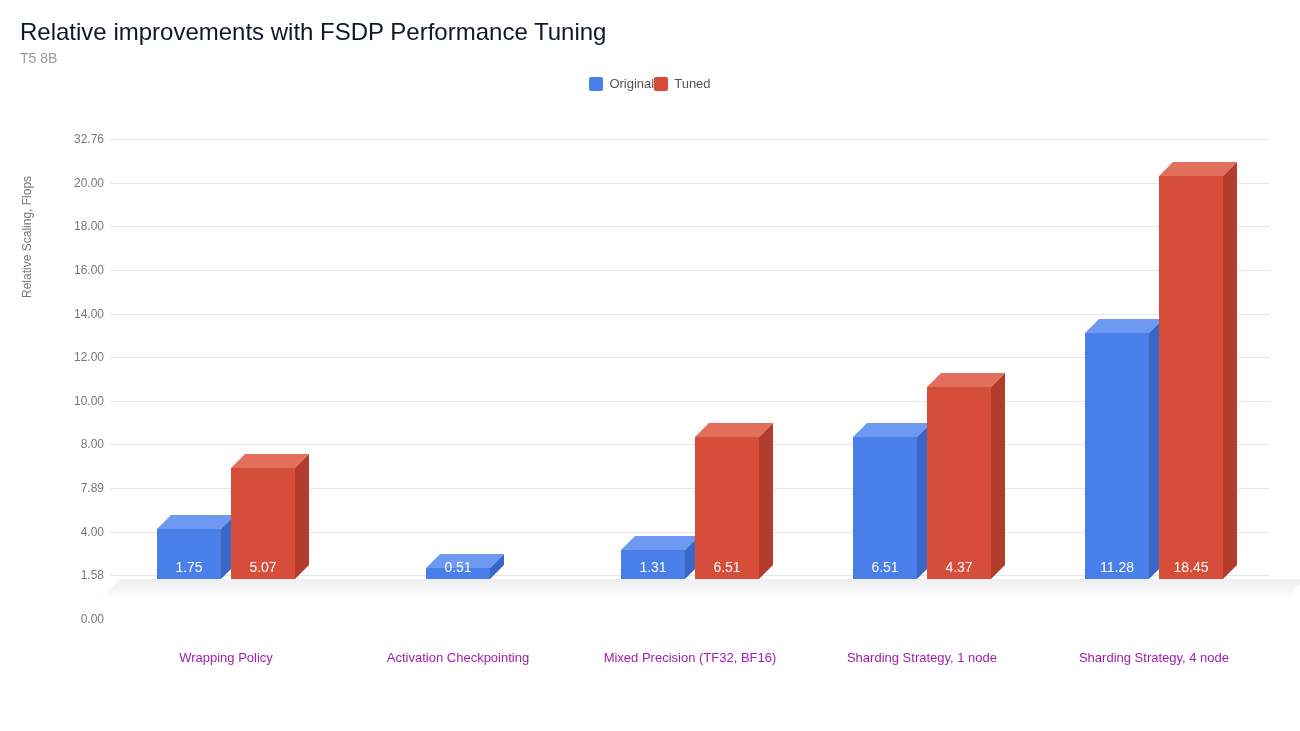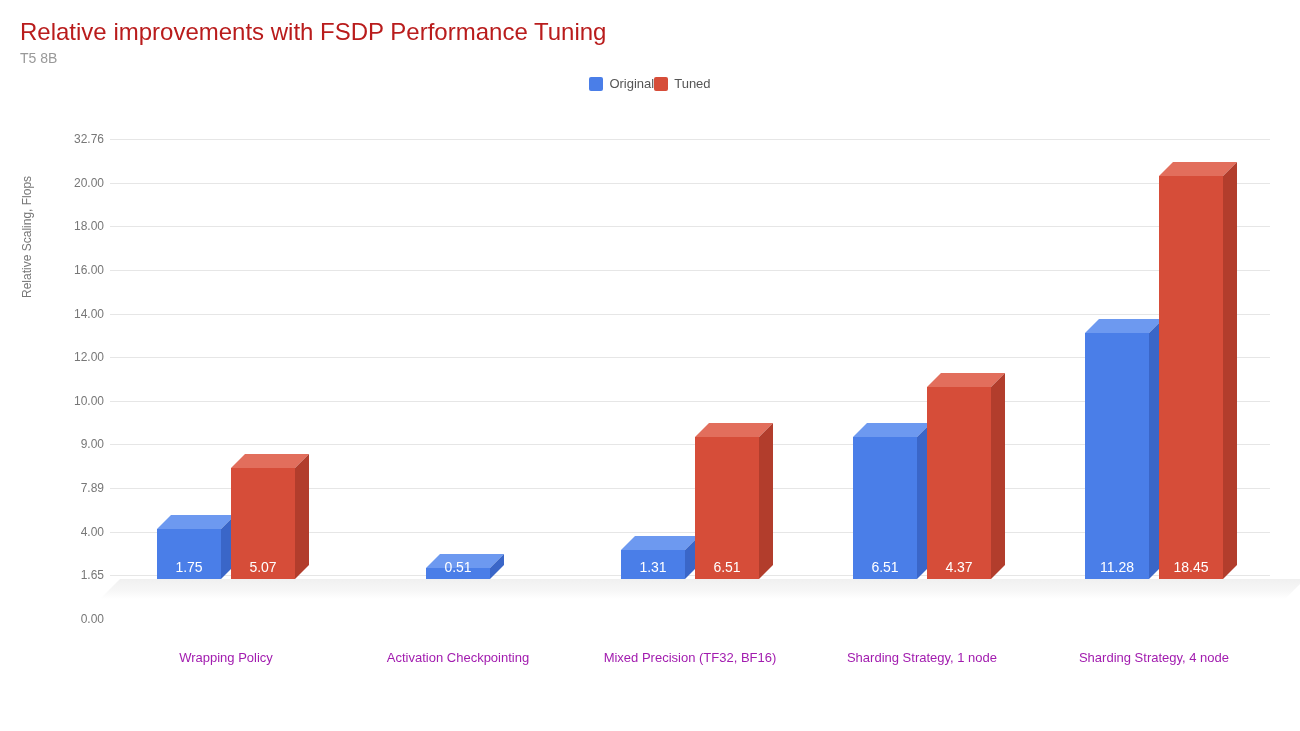--- a/index.html
+++ b/index.html
@@ -12,21 +12,21 @@
     overflow: hidden;
   }
   .chart-container {
     position: absolute;
     left: 20px;
     top: 18px;
     width: 1260px;
   }
   .title {
     font-size: 24px;
-    color: #b91c1c;
+    color: #0f172a;
     font-weight: 400;
     margin-bottom: 4px;
   }
   .subtitle {
     font-size: 14px;
     color: #999;
     margin-bottom: 10px;
   }
   .legend {
     display: flex;
@@ -247,27 +247,27 @@
             </div>
             <div class="bar3d" style="height: 402.545px; padding-left: 26px;">
               <div class="bar-front" style="height: 402.545px; background: rgb(214, 77, 57);"></div>
               <div class="bar-top" style="bottom: 402.545px; background: rgb(226, 110, 92);"></div>
               <div class="bar-side" style="height: 402.545px; background: rgb(178, 61, 44);"></div>
               <div class="bar-label">18.45</div>
             </div>
           </div>
         </div>
     <div class="y-tick" style="top: 520px;">0.00</div>
-        <div class="y-tick" style="top: 476.364px;">1.65</div>
+        <div class="y-tick" style="top: 476.364px;">1.58</div>
         <div class="grid-line" style="top: 476.364px;"></div>
         <div class="y-tick" style="top: 432.727px;">4.00</div>
         <div class="grid-line" style="top: 432.727px;"></div>
         <div class="y-tick" style="top: 389.091px;">7.89</div>
         <div class="grid-line" style="top: 389.091px;"></div>
-        <div class="y-tick" style="top: 345.455px;">9.00</div>
+        <div class="y-tick" style="top: 345.455px;">8.00</div>
         <div class="grid-line" style="top: 345.455px;"></div>
         <div class="y-tick" style="top: 301.818px;">10.00</div>
         <div class="grid-line" style="top: 301.818px;"></div>
         <div class="y-tick" style="top: 258.182px;">12.00</div>
         <div class="grid-line" style="top: 258.182px;"></div>
         <div class="y-tick" style="top: 214.545px;">14.00</div>
         <div class="grid-line" style="top: 214.545px;"></div>
         <div class="y-tick" style="top: 170.909px;">16.00</div>
         <div class="grid-line" style="top: 170.909px;"></div>
         <div class="y-tick" style="top: 127.273px;">18.00</div>

